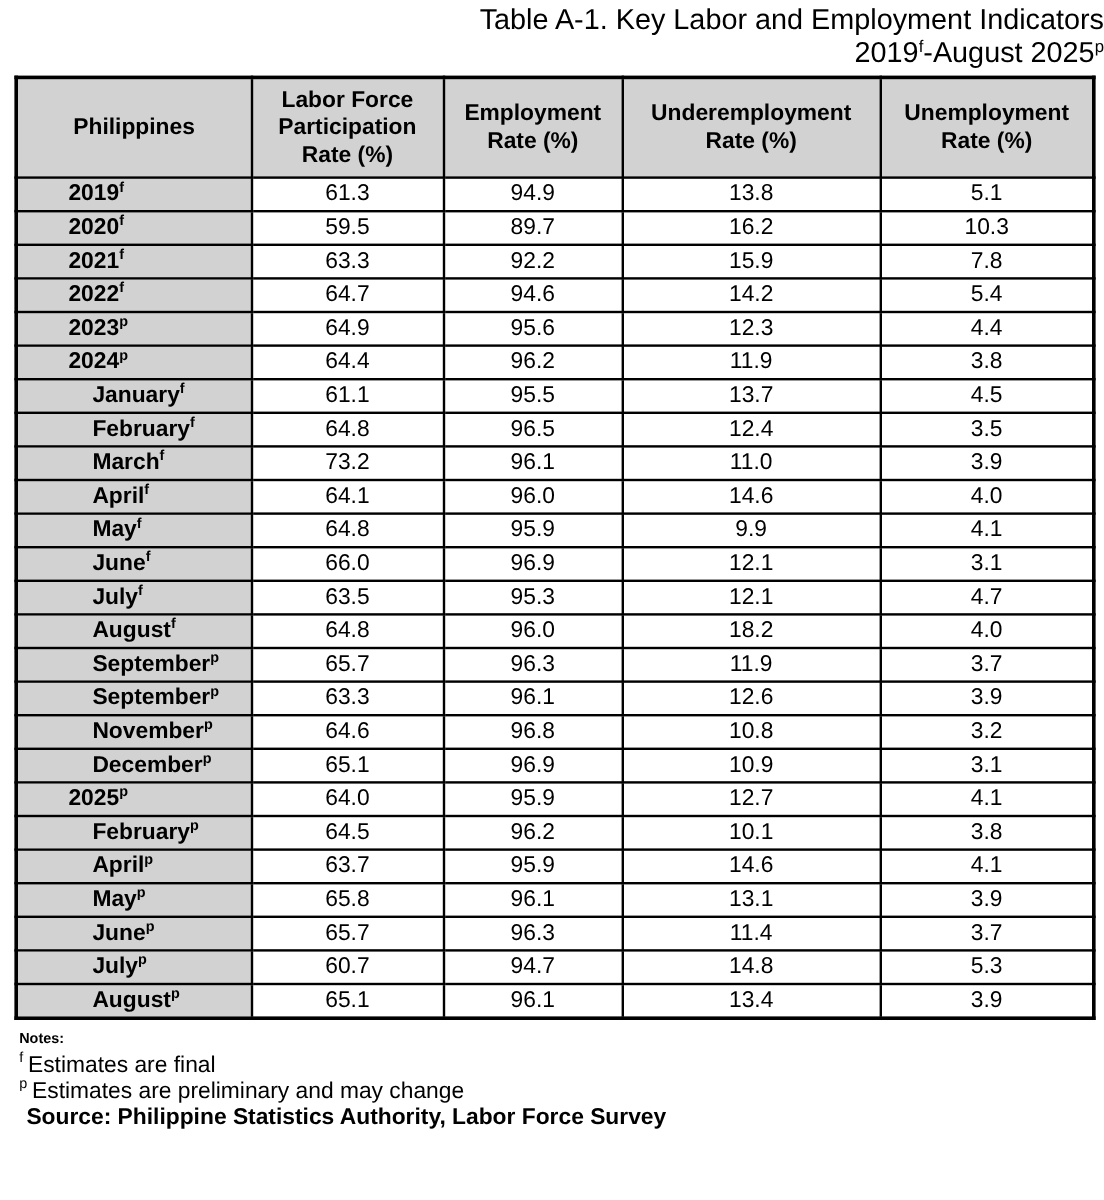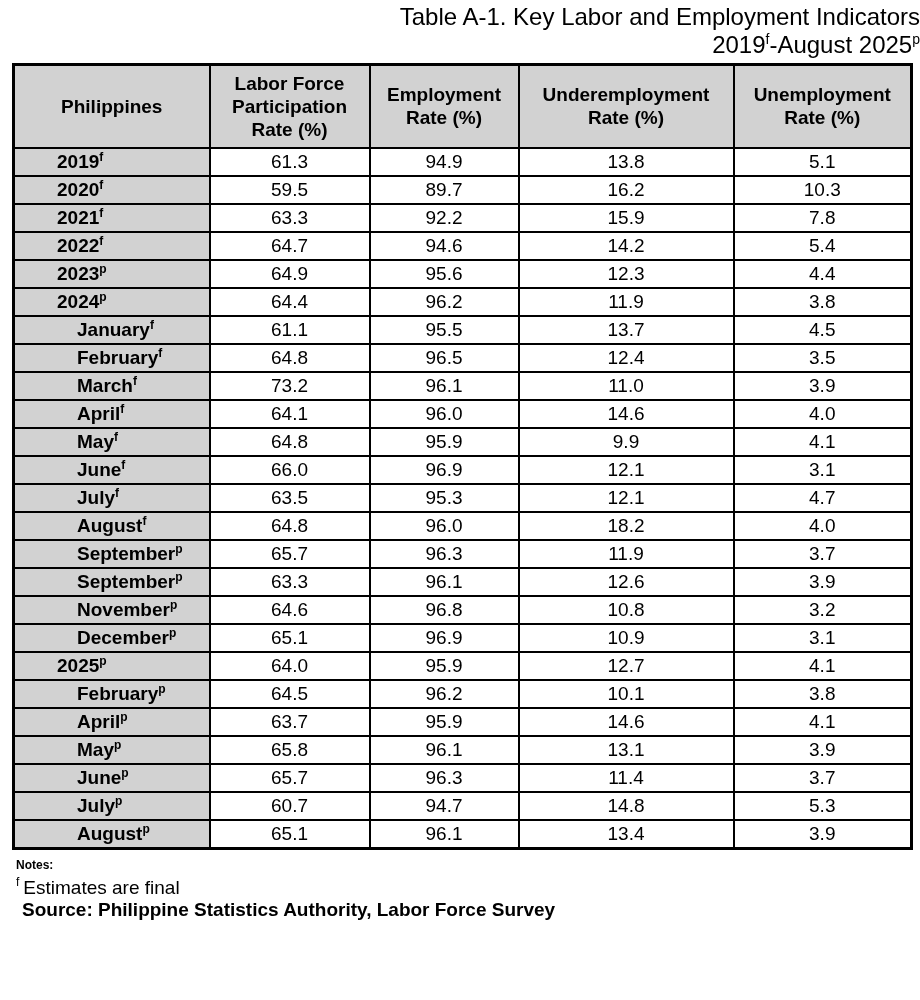--- a/index.html
+++ b/index.html
@@ -296,16 +296,17 @@
           <td>96.1</td>
           <td>13.4</td>
           <td>3.9</td>
         </tr>
       </tbody>
   </table>
 
   <div class="notes">
     <div class="notes-heading">Notes:</div>
     <div class="note-line"><sup>f</sup><span>Estimates are final</span></div>
+    <div class="note-line"><sup>p</sup><span>Estimates are preliminary and may change</span></div>
     <div class="note-line note-source"><span>Source: Philippine Statistics Authority, Labor Force Survey</span></div>
   </div>
 
 </div>
 
 </body></html>

